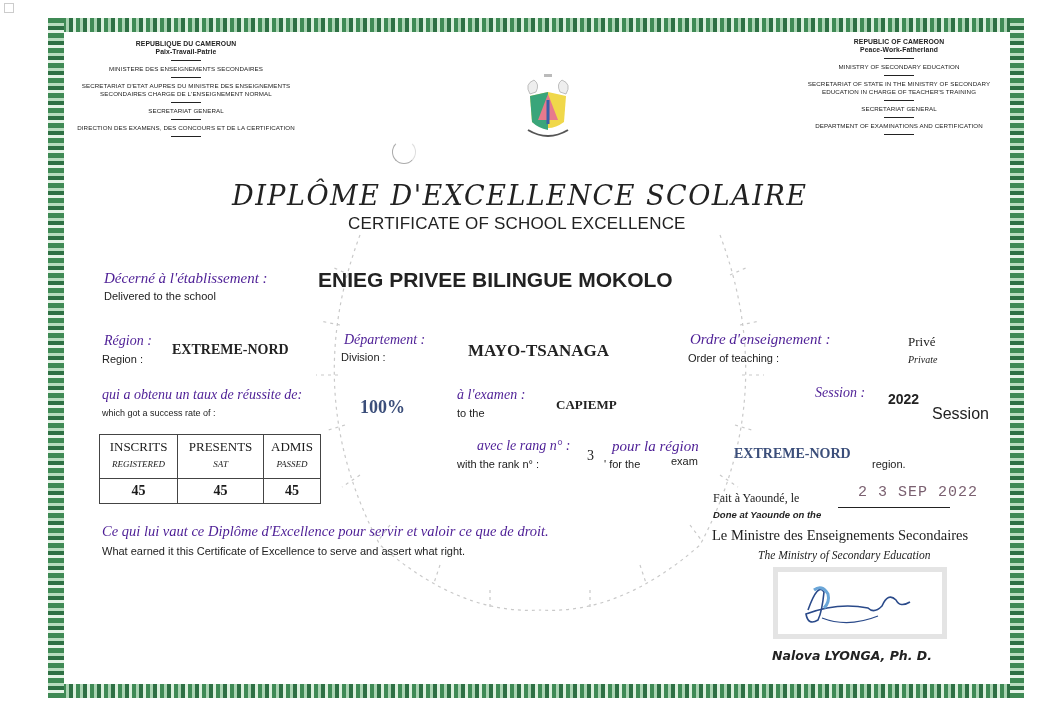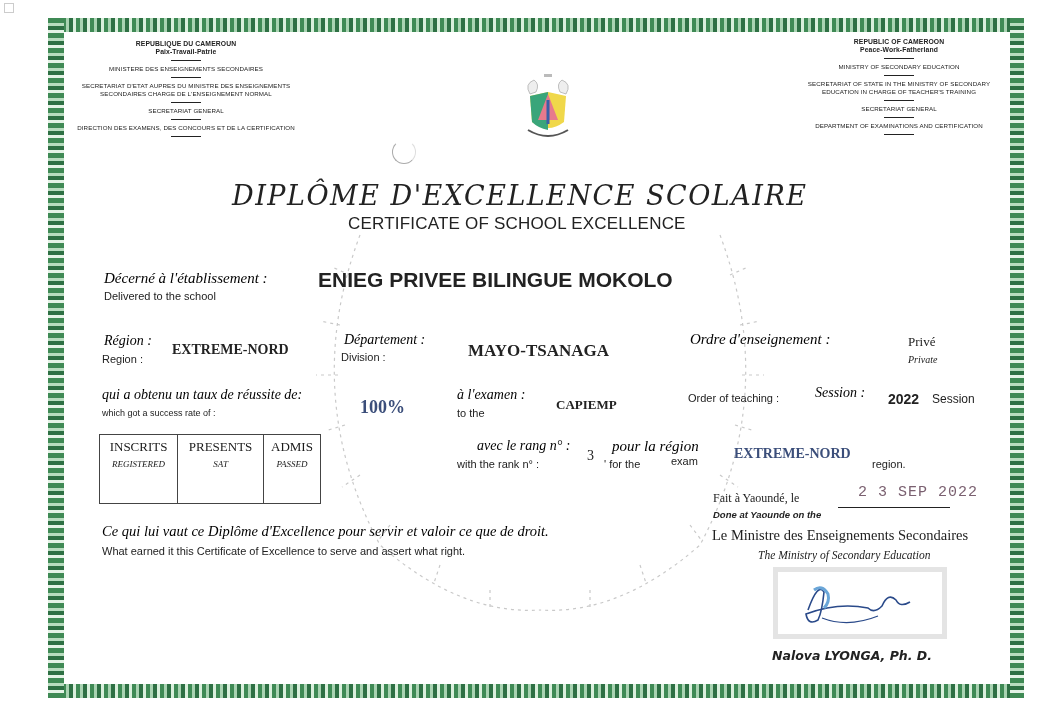--- a/index.html
+++ b/index.html
@@ -37,21 +37,21 @@
   .emblem { position:absolute; left:516px; top:70px; width:64px; height:74px; }
   .circle-mark { position:absolute; left:392px; top:140px; width:24px; height:24px; border-radius:50%; border:1px solid #aaa; border-top-color:transparent; border-right-color:#ddd; }
 
   .wreath { position:absolute; left:290px; top:215px; width:500px; height:400px; }
 
   .title-fr { position:absolute; left:232px; top:180px; width:620px;
     font-family:"DejaVu Serif", serif; font-style:italic; font-size:27px; letter-spacing:1.5px; color:#222; }
   .title-en { position:absolute; left:348px; top:214px; width:420px;
     font-family:"Liberation Sans", sans-serif; font-size:17px; color:#222; letter-spacing:0.2px; }
 
-  .lbl-fr { position:absolute; font-family:"Liberation Serif", serif; font-style:italic; font-size:14px; color:#000000; }
+  .lbl-fr { position:absolute; font-family:"Liberation Serif", serif; font-style:italic; font-size:14px; color:#4c1d95; }
   .lbl-en { position:absolute; font-family:"Liberation Sans", sans-serif; font-size:11px; color:#222; }
   .val { position:absolute; font-family:"Liberation Serif", serif; font-weight:bold; color:#222; }
   .val.blue { color:#3b4e7a; }
 
   .stats { position:absolute; left:99px; top:434px; width:222px; height:70px; border-collapse:collapse;
     font-family:"Liberation Serif", serif; }
   .stats td, .stats th { border:1px solid #444; text-align:center; }
   .stats th { font-weight:normal; font-size:13px; line-height:13px; padding-top:5px; height:43px; vertical-align:top; }
   .stats th .sub { display:block; font-style:italic; font-size:9px; margin-top:5px; }
   .stats td { font-weight:bold; font-size:14px; height:25px; }
@@ -136,43 +136,48 @@
 
 <div class="lbl-fr" style="left:104px;top:333px;">Région :</div>
 <div class="lbl-en" style="left:102px;top:353px;">Region :</div>
 <div class="val" style="left:172px;top:342px;font-size:14px;">EXTREME-NORD</div>
 
 <div class="lbl-fr" style="left:344px;top:332px;">Département :</div>
 <div class="lbl-en" style="left:341px;top:351px;">Division :</div>
 <div class="val" style="left:468px;top:341px;font-size:17px;">MAYO-TSANAGA</div>
 
 <div class="lbl-fr" style="left:690px;top:331px;font-size:15px;">Ordre d'enseignement :</div>
-<div class="lbl-en" style="left:688px;top:352px;margin-top:40px;">Order of teaching :</div>
+<div class="lbl-en" style="left:688px;top:352px;">Order of teaching :</div>
 <div class="lbl-en" style="left:908px;top:334px;font-size:13px;font-family:'Liberation Serif',serif;">Privé</div>
 <div class="lbl-en" style="left:908px;top:354px;font-size:10px;font-style:italic;font-family:'Liberation Serif',serif;">Private</div>
 
 <div class="lbl-fr" style="left:102px;top:387px;">qui a obtenu un taux de réussite de:</div>
 <div class="lbl-en" style="left:102px;top:408px;font-size:9px;">which got a success rate of :</div>
 <div class="val blue" style="left:360px;top:397px;font-size:18px;">100%</div>
 
 <div class="lbl-fr" style="left:457px;top:387px;">à l'examen :</div>
 <div class="lbl-en" style="left:457px;top:407px;">to the</div>
 <div class="val" style="left:556px;top:397px;font-size:13px;">CAPIEMP</div>
 <div class="lbl-en" style="left:671px;top:407px;margin-top:48px;">exam</div>
 
 <div class="lbl-fr" style="left:815px;top:385px;">Session :</div>
 <div class="val" style="left:888px;top:391px;font-size:14px;font-family:'Liberation Sans',sans-serif;">2022</div>
-<div class="lbl-en" style="left:932px;top:392px;font-size:12px;">Session</div>
+<div class="lbl-en" style="left:932px;top:405px;font-size:16px;">Session</div>
 
 <table class="stats">
   <tbody>
       <tr>
     <th><span>INSCRITS</span><span class="sub">REGISTERED</span></th>
     <th><span>PRESENTS</span><span class="sub">SAT</span></th>
     <th><span>ADMIS</span><span class="sub">PASSED</span></th>
+  </tr>
+  <tr>
+    <td>45</td>
+    <td>45</td>
+    <td>45</td>
   </tr>
 </tbody>
   </table>
 
 <div class="lbl-fr" style="left:477px;top:438px;">avec le rang n° :</div>
 <div class="lbl-en" style="left:457px;top:458px;">with the rank n° :</div>
 <div class="val" style="left:587px;top:448px;font-size:14px;font-weight:normal;">3</div>
 <div class="lbl-fr" style="left:612px;top:438px;font-size:15px;">pour la région</div>
 <div class="lbl-en" style="left:604px;top:458px;">' for the</div>
 <div class="val blue" style="left:734px;top:446px;font-size:14px;">EXTREME-NORD</div>

